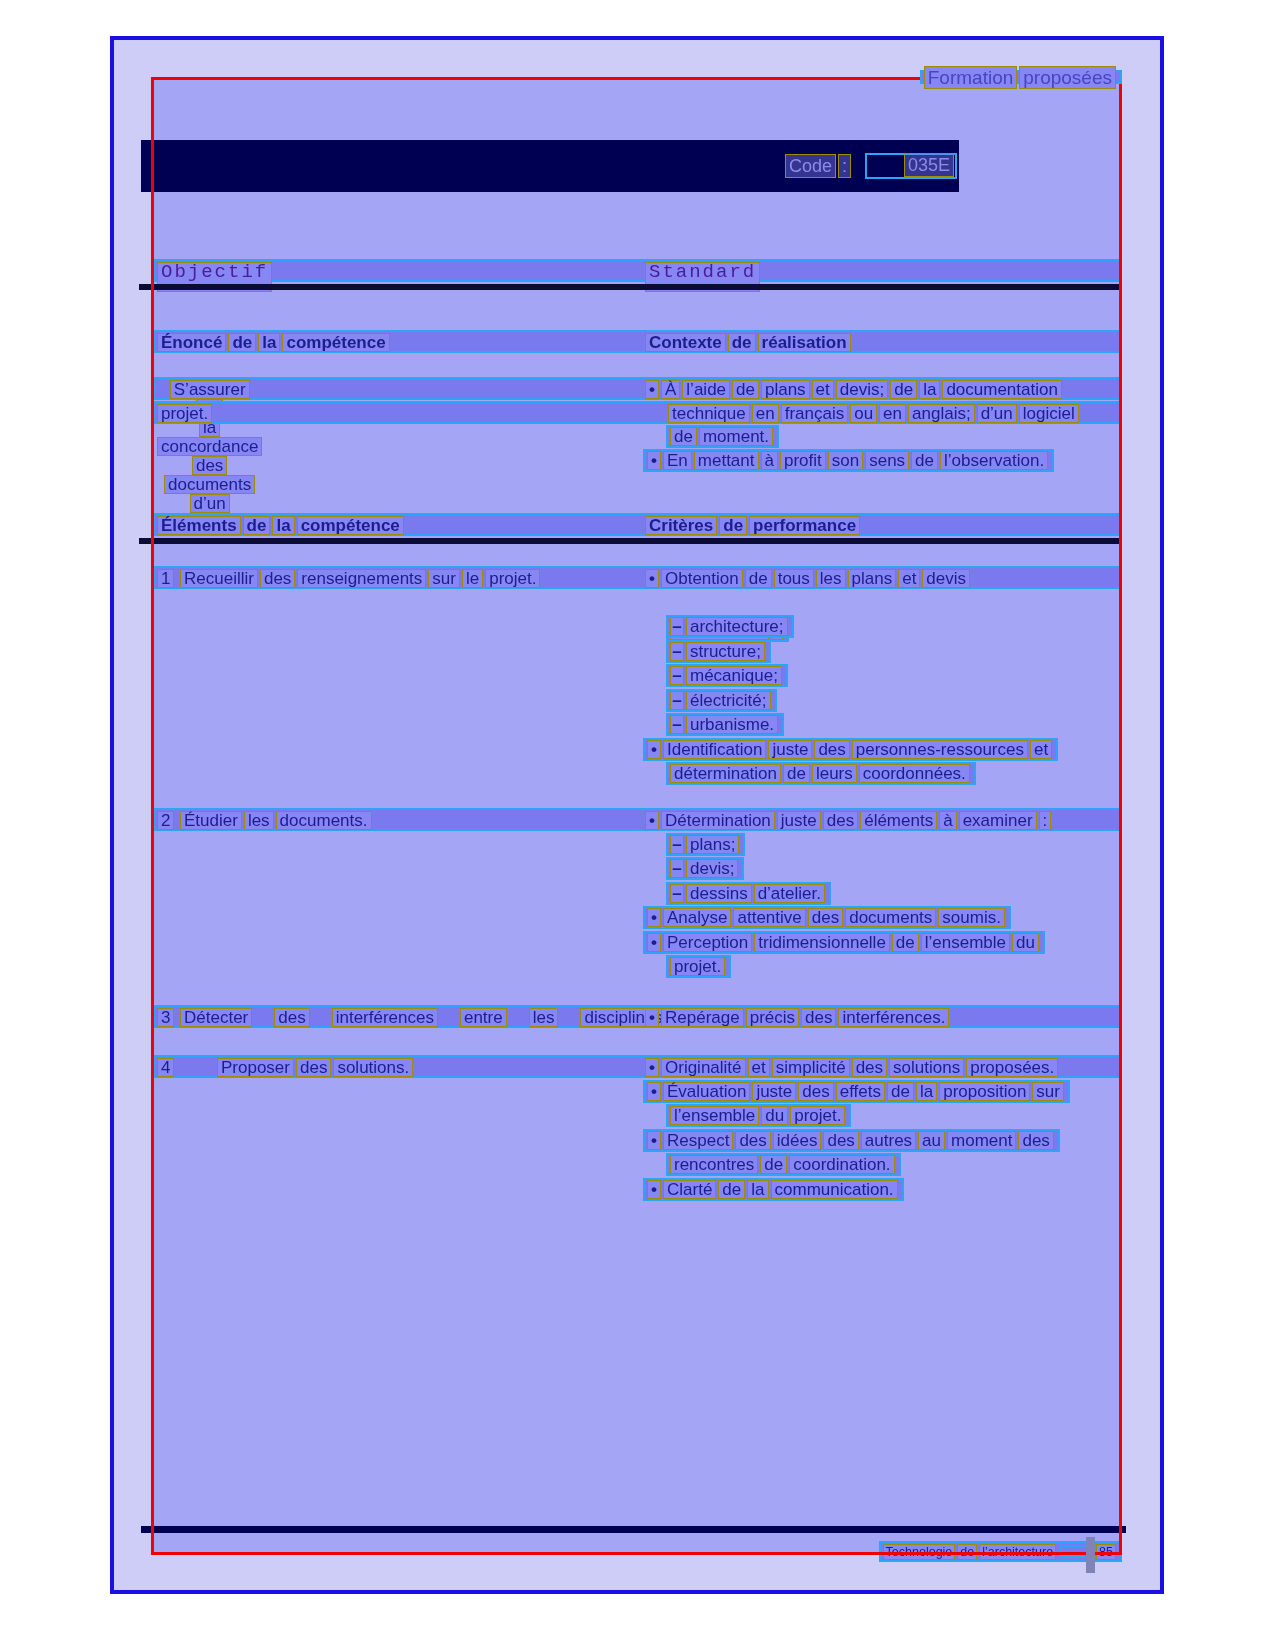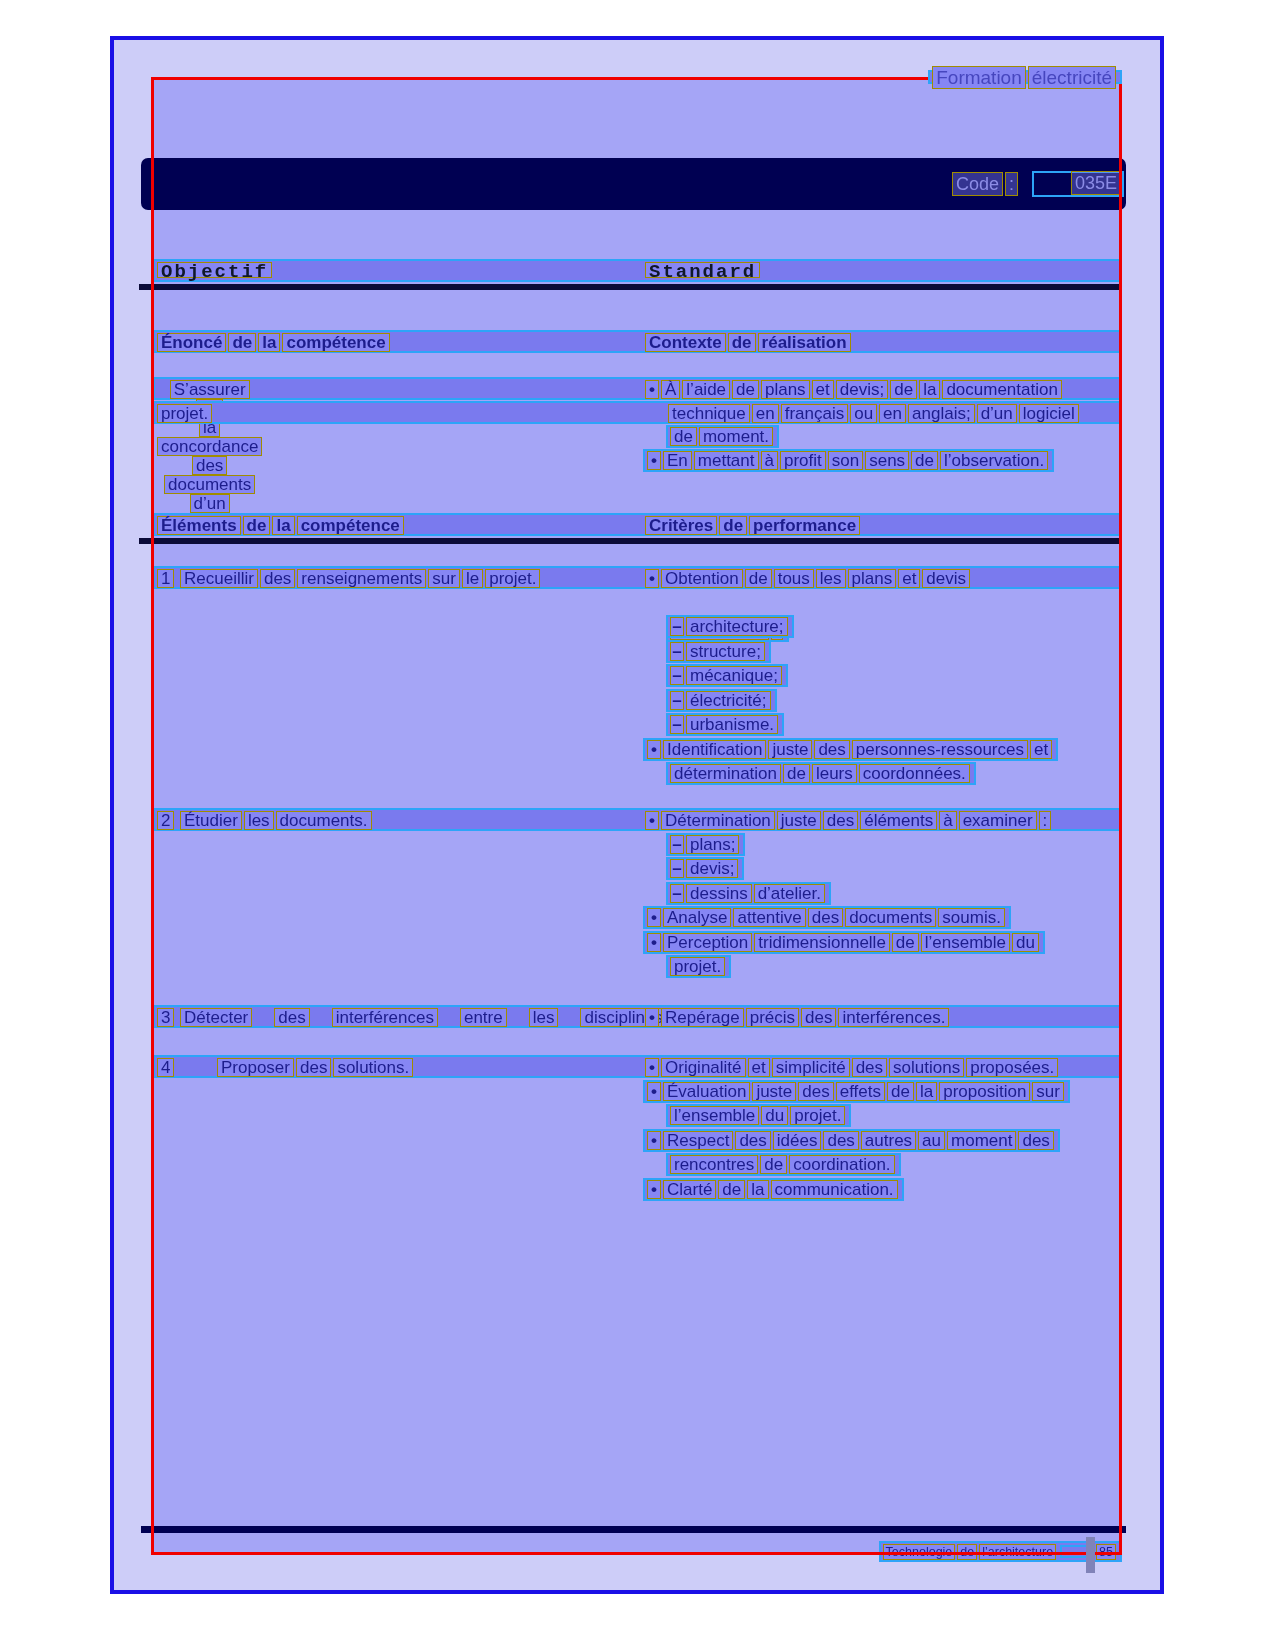--- a/index.html
+++ b/index.html
@@ -10,35 +10,35 @@
     --cursor-gray:#8083b8; --top-text:#4646be;
   }
   html,body{margin:0;padding:0;background:#ffffff;}
   body{width:1275px;height:1651px;position:relative;font-family:"Liberation Sans",sans-serif;}
   .stage{position:absolute;left:0;top:0;width:1275px;height:1651px;overflow:hidden;background:#fff;}
   .blue-frame{position:absolute;left:110px;top:36px;width:1054px;height:1558px;
     border:4px solid var(--frame-blue);background:var(--page-light);box-sizing:border-box;}
   .red-fill{position:absolute;left:151px;top:77px;width:971px;height:1478px;background:var(--page-mid);}
   .red-rect{position:absolute;left:151px;top:77px;width:971px;height:1478px;
     border:3px solid var(--border-red);box-sizing:border-box;z-index:5;pointer-events:none;}
-  .navy-bar{position:absolute;left:141px;top:158px;width:985px;height:52px;background:var(--bar-navy);z-index:2;border-radius:7px;}
+  .navy-bar{position:absolute;left:141px;top:140px;width:818px;height:52px;background:var(--bar-navy);z-index:2;}
   .rule{position:absolute;left:139px;width:983px;height:6px;background:var(--rule-dark);z-index:3;}
   #rule1{top:284px;} #rule2{top:538px;}
   .footer-bar{position:absolute;left:141px;top:1526px;width:985px;height:7px;background:var(--bar-navy);z-index:2;}
   .cursor{position:absolute;left:1086px;top:1537px;width:9px;height:36px;background:var(--cursor-gray);z-index:6;}
 
   .line{position:absolute;box-sizing:border-box;height:23px;background:var(--line-fill);
     border:2px solid var(--line-border);z-index:2;}
   .line.fit{display:inline-flex;align-items:center;padding:0 2px;white-space:nowrap;}
   .grp{position:absolute;top:1px;display:flex;align-items:center;white-space:nowrap;}
   .w{display:inline-block;box-sizing:border-box;height:19px;line-height:17px;padding:0 3px;margin:0 2px 0 0;
     border:1px solid var(--word-border);background:var(--word-fill);color:var(--text-dark);font-size:17px;}
   .w.b{font-weight:bold;}
   .w.bullet{width:14px;padding:0;text-align:center;font-weight:bold;}
-  .w.mono{font-family:"Liberation Mono",monospace;font-size:19px;letter-spacing:2px;height:16px;line-height:19px;color:#0f172a;font-weight:bold;}
+  .w.mono{font-family:"Liberation Mono",monospace;font-size:19px;letter-spacing:2px;height:30px;line-height:19px;color:#4c1d95;}
   .w.sm{font-size:12.5px;height:16px;line-height:14px;padding:0 2px;}
   .w.top{font-size:19px;height:23px;line-height:21px;color:var(--top-text);}
   #top-label{position:absolute;top:70px;right:153px;z-index:6;height:14px;}
   #footer-slot{position:absolute;top:1541px;right:153px;z-index:2;height:21px;}
   .foot-gap{width:34px;height:13px;border:2px solid var(--line-border);box-sizing:border-box;margin:0 2px;}
   .code-row{position:absolute;right:2px;top:13px;display:flex;align-items:center;z-index:3;}
   .w.code{background:rgba(130,130,240,0.40);color:var(--code-text);font-size:18px;height:24px;line-height:22px;border:1px solid var(--word-border);}
   .code-gap{position:relative;width:92px;height:26px;border:2px solid var(--line-border);box-sizing:border-box;margin-left:12px;}
   .code-gap .w.code{position:absolute;right:-1px;top:-2px;}
 </style>
@@ -57,21 +57,21 @@
           <span class="w code">035E</span>
         </span>
       </div>
   </div>
 
   <div class="rule" id="rule1"></div>
   <div class="rule" id="rule2"></div>
 
   <div class="line fit" id="top-label">
       <span class="w top">Formation</span>
-      <span class="w top">électricité</span>
+      <span class="w top">proposées</span>
     </div>
 
   <div id="lines">
       <div class="line" style="top: 259px; left: 153px; width: 969px;">
         <span class="grp" style="left: 2px;">
           <span class="w mono">Objectif</span>
         </span>
         <span class="grp" style="left: 490px;">
           <span class="w mono">Standard</span>
         </span>

